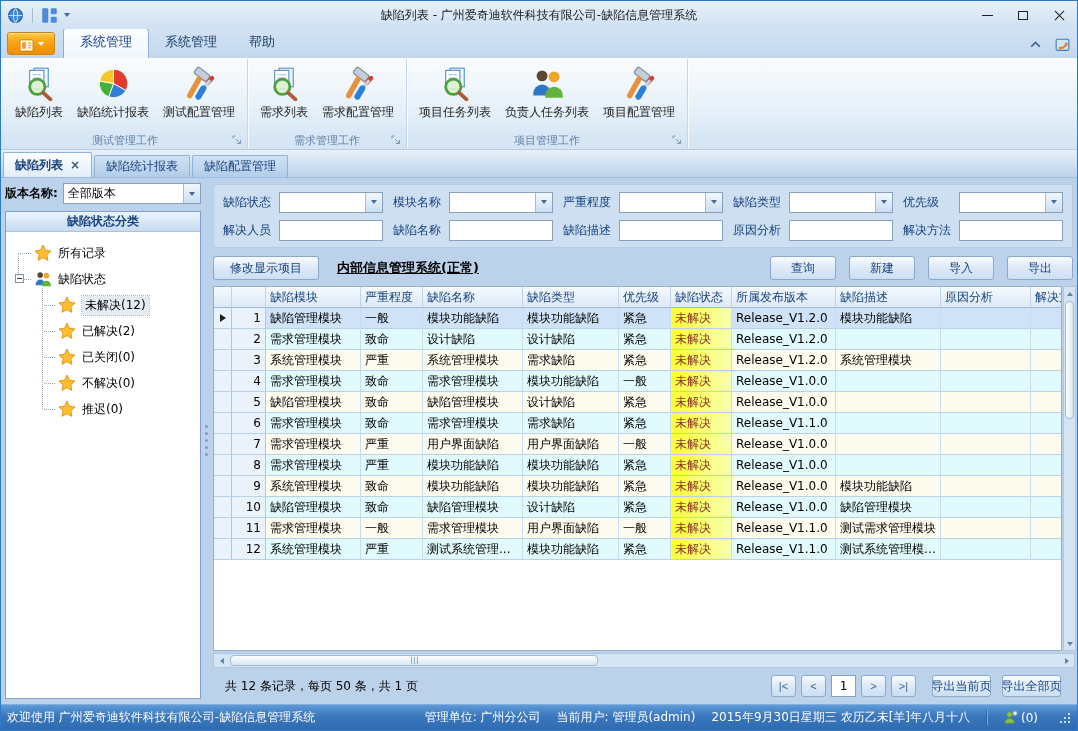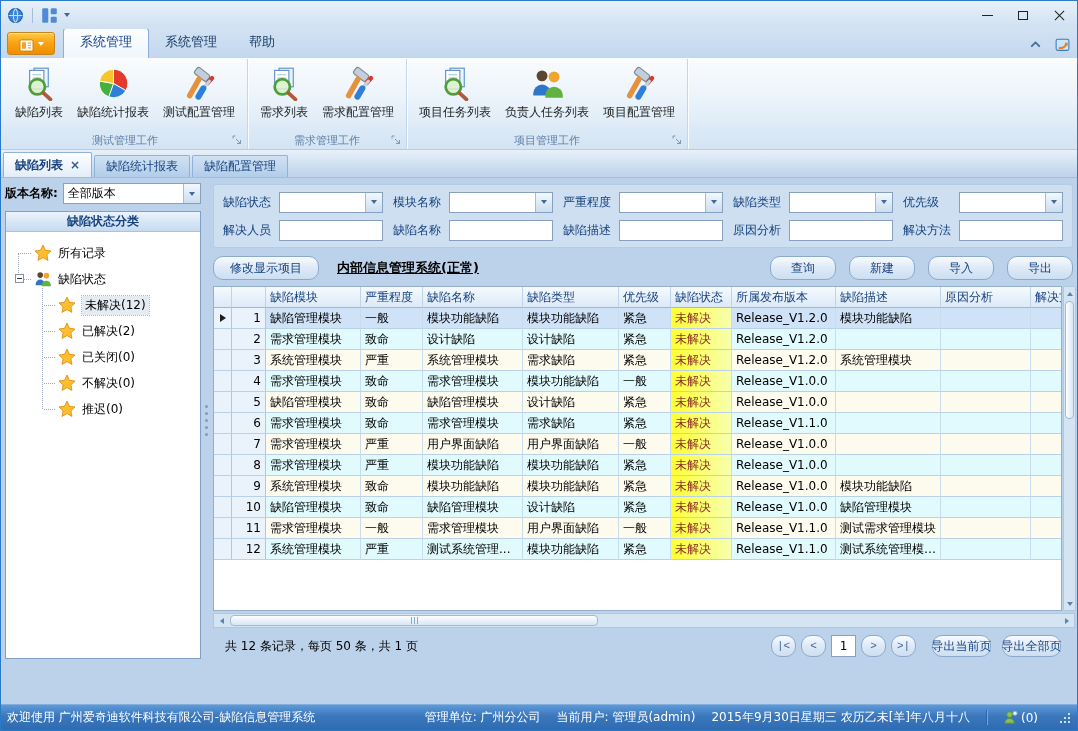--- a/index.html
+++ b/index.html
@@ -73,21 +73,21 @@
   .splitter .dots { width:3px; height:3px; border-radius:50%; background:#7E9CC0; box-shadow:0 -14px 0 #7E9CC0,0 -7px 0 #7E9CC0,0 7px 0 #7E9CC0,0 14px 0 #7E9CC0; }
 
   
   .content { flex:1; display:flex; flex-direction:column; min-width:0; min-height:0; }
   .filterbox { height:64px; flex:0 0 auto; background:#CEDFF1; border:1px solid #B5CCE4; border-radius:3px; margin:2px 2px 0 0; padding:6px 9px; display:flex; flex-direction:column; justify-content:space-between; }
   .frow { display:flex; align-items:center; height:22px; gap:10px; }
   .fgroup { flex:1; display:flex; align-items:center; min-width:0; }
   .flabel { width:56px; flex:0 0 auto; font-size:12px; color:#17427E; white-space:nowrap; }
   .tinput { flex:1; min-width:0; height:21px; border:1px solid #86A0BE; background:#FFF; font-size:12px; padding:0 4px; font-family:inherit; color:#000; }
   .actionrow { height:26px; flex:0 0 auto; margin:7px 2px 5px 0; display:flex; align-items:center; }
-  .btn { height:24px; background:linear-gradient(#F8FBFE,#DDE9F7 50%,#CCDFF2); border:1px solid #8CA9CC; border-radius:10px; font-size:12px; color:#17427E; display:flex; align-items:center; justify-content:center; padding:0 10px; white-space:nowrap;font-family:Liberation Mono, monospace; }
+  .btn { height:24px; background:linear-gradient(#F8FBFE,#DDE9F7 50%,#CCDFF2); border:1px solid #8CA9CC; border-radius:3px; font-size:12px; color:#17427E; display:flex; align-items:center; justify-content:center; padding:0 10px; white-space:nowrap; }
   .syslabel { margin-left:18px; font-size:13px; font-weight:bold; color:#000;text-decoration:underline; }
   .actions { margin-left:auto; display:flex; gap:13px; }
   .actions .btn { width:66px; padding:0; }
 
   .gridarea { flex:1; display:flex; min-height:0; margin-right:0; }
   .grid { width:849px; flex:0 0 auto; background:#FFF; border:1px solid #96AFC9; overflow:hidden; display:flex; flex-direction:column; }
   .tr { display:flex; flex:0 0 auto; }
   .th { height:21px; background:linear-gradient(#F5FAFE,#DCE9F7); border-right:1px solid #C0D4E8; border-bottom:1px solid #9DB8D2; font-size:12px; color:#17427E; display:flex; align-items:center; padding:0 0 0 4px; overflow:hidden; white-space:nowrap; flex:0 0 auto; }
   .td { height:21px; border-right:1px solid #C9DCEC; border-bottom:1px solid #B9D2E8; font-size:12px; color:#000; display:flex; align-items:center; padding:0 0 0 4px; overflow:hidden; white-space:nowrap; text-overflow:ellipsis; flex:0 0 auto; display:block; line-height:20px; }
   .row-cyan .td { background:#E0FAFD; } .row-cream .td { background:#FDFAEE; } .row-sel .td { background:#CFE2F7; }
@@ -113,21 +113,21 @@
 
   .pagerrow { height:26px; flex:0 0 auto; margin-top:5px; display:flex; align-items:center; }
   .summary { font-size:12px; color:#000; margin-left:12px; white-space:nowrap; }
   .pagernav { margin-left:auto; display:flex; align-items:center; gap:5px; }
   .navbtn { width:25px; height:22px; padding:0; font-size:11px; color:#3E6697; }
   .pageinput { width:25px; height:22px; border:1px solid #86A0BE; background:#FFF; text-align:center; font-size:12px; font-family:inherit; }
   .exports { display:flex; gap:11px; margin:0 14px 0 16px; }
   .exports .btn { width:59px; height:22px; padding:0; }
 
   
-  .statusbar { height:26px; flex:0 0 auto; background:linear-gradient(#5E9AD8,#3A77BC 45%,#2F6BB0); border-top:1px solid #83AEDC; display:flex; align-items:center; padding:0 6px; color:#FFF; font-size:12px;margin-top:40px; }
+  .statusbar { height:26px; flex:0 0 auto; background:linear-gradient(#5E9AD8,#3A77BC 45%,#2F6BB0); border-top:1px solid #83AEDC; display:flex; align-items:center; padding:0 6px; color:#FFF; font-size:12px; }
   .sb-right { margin-left:auto; display:flex; align-items:center; gap:16px; }
   .sbsep { width:1px; height:15px; background:#2F63A5; box-shadow:1px 0 0 #79A7D8; }
   .sb-online { display:flex; align-items:center; gap:3px; }
   .icn14s { width:15px; height:15px; display:inline-block; }
   .grip { width:13px; height:13px; display:inline-block; margin-left:4px; }
 </style>
 </head>
 <body>
 
 <div class="window">
@@ -139,20 +139,21 @@
             <path d="M1.5 8h13M8 1.5c2.6 2 2.6 11 0 13M8 1.5c-2.6 2-2.6 11 0 13" fill="none" stroke="#BFE0FF" stroke-width="1"></path>
           </svg></span>
       <span class="sep"></span>
       <span class="icn16" id="i-winlist"><svg viewBox="0 0 14 14" width="100%" height="100%">
             <rect x="1" y="1" width="5" height="12" rx="1" fill="#4D8BD6"></rect>
             <rect x="8" y="1" width="5" height="5" rx="1" fill="#4D8BD6"></rect>
             <rect x="8" y="8" width="5" height="5" rx="1" fill="#4D8BD6"></rect>
           </svg></span>
       <span class="caret"></span>
     </div>
+    <div class="wtitle">缺陷列表 - 广州爱奇迪软件科技有限公司-缺陷信息管理系统</div>
     <div class="winbtns">
       <div class="wbtn">
           <span class="glyph-min"></span>
         </div>
       <div class="wbtn">
           <span class="glyph-max"></span>
         </div>
       <div class="wbtn">
           <span class="glyph-close"></span>
         </div>

